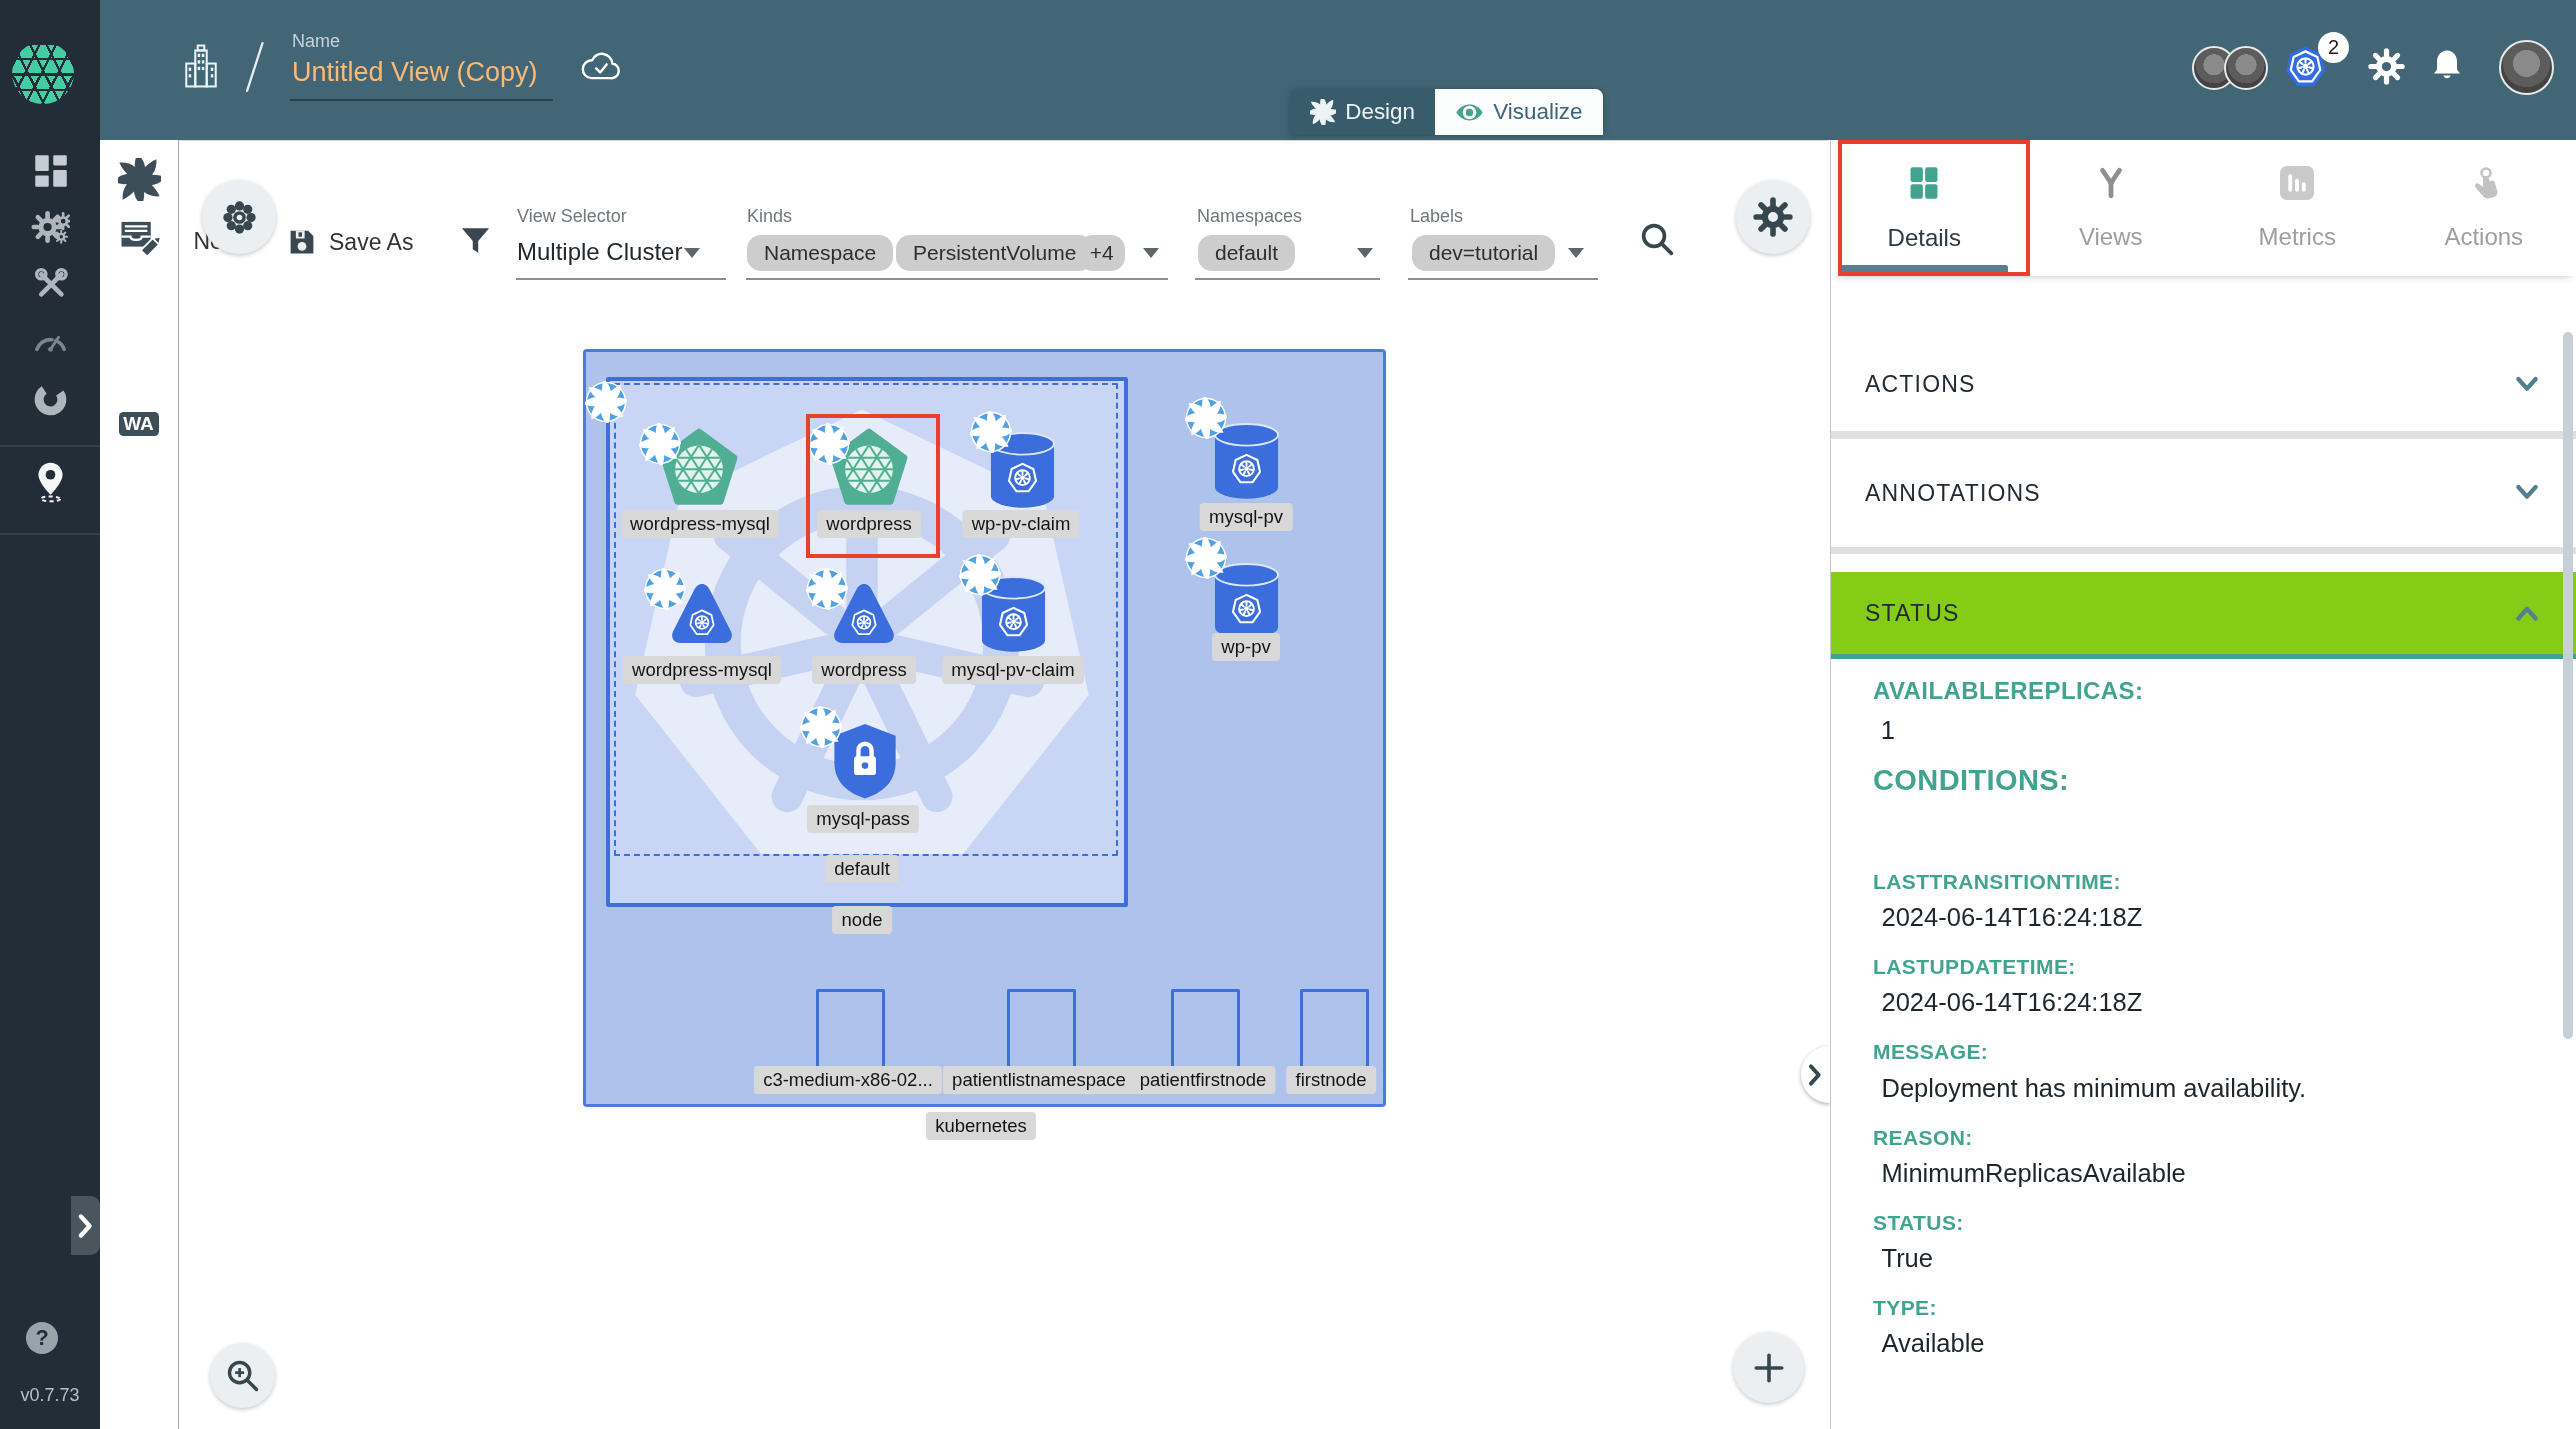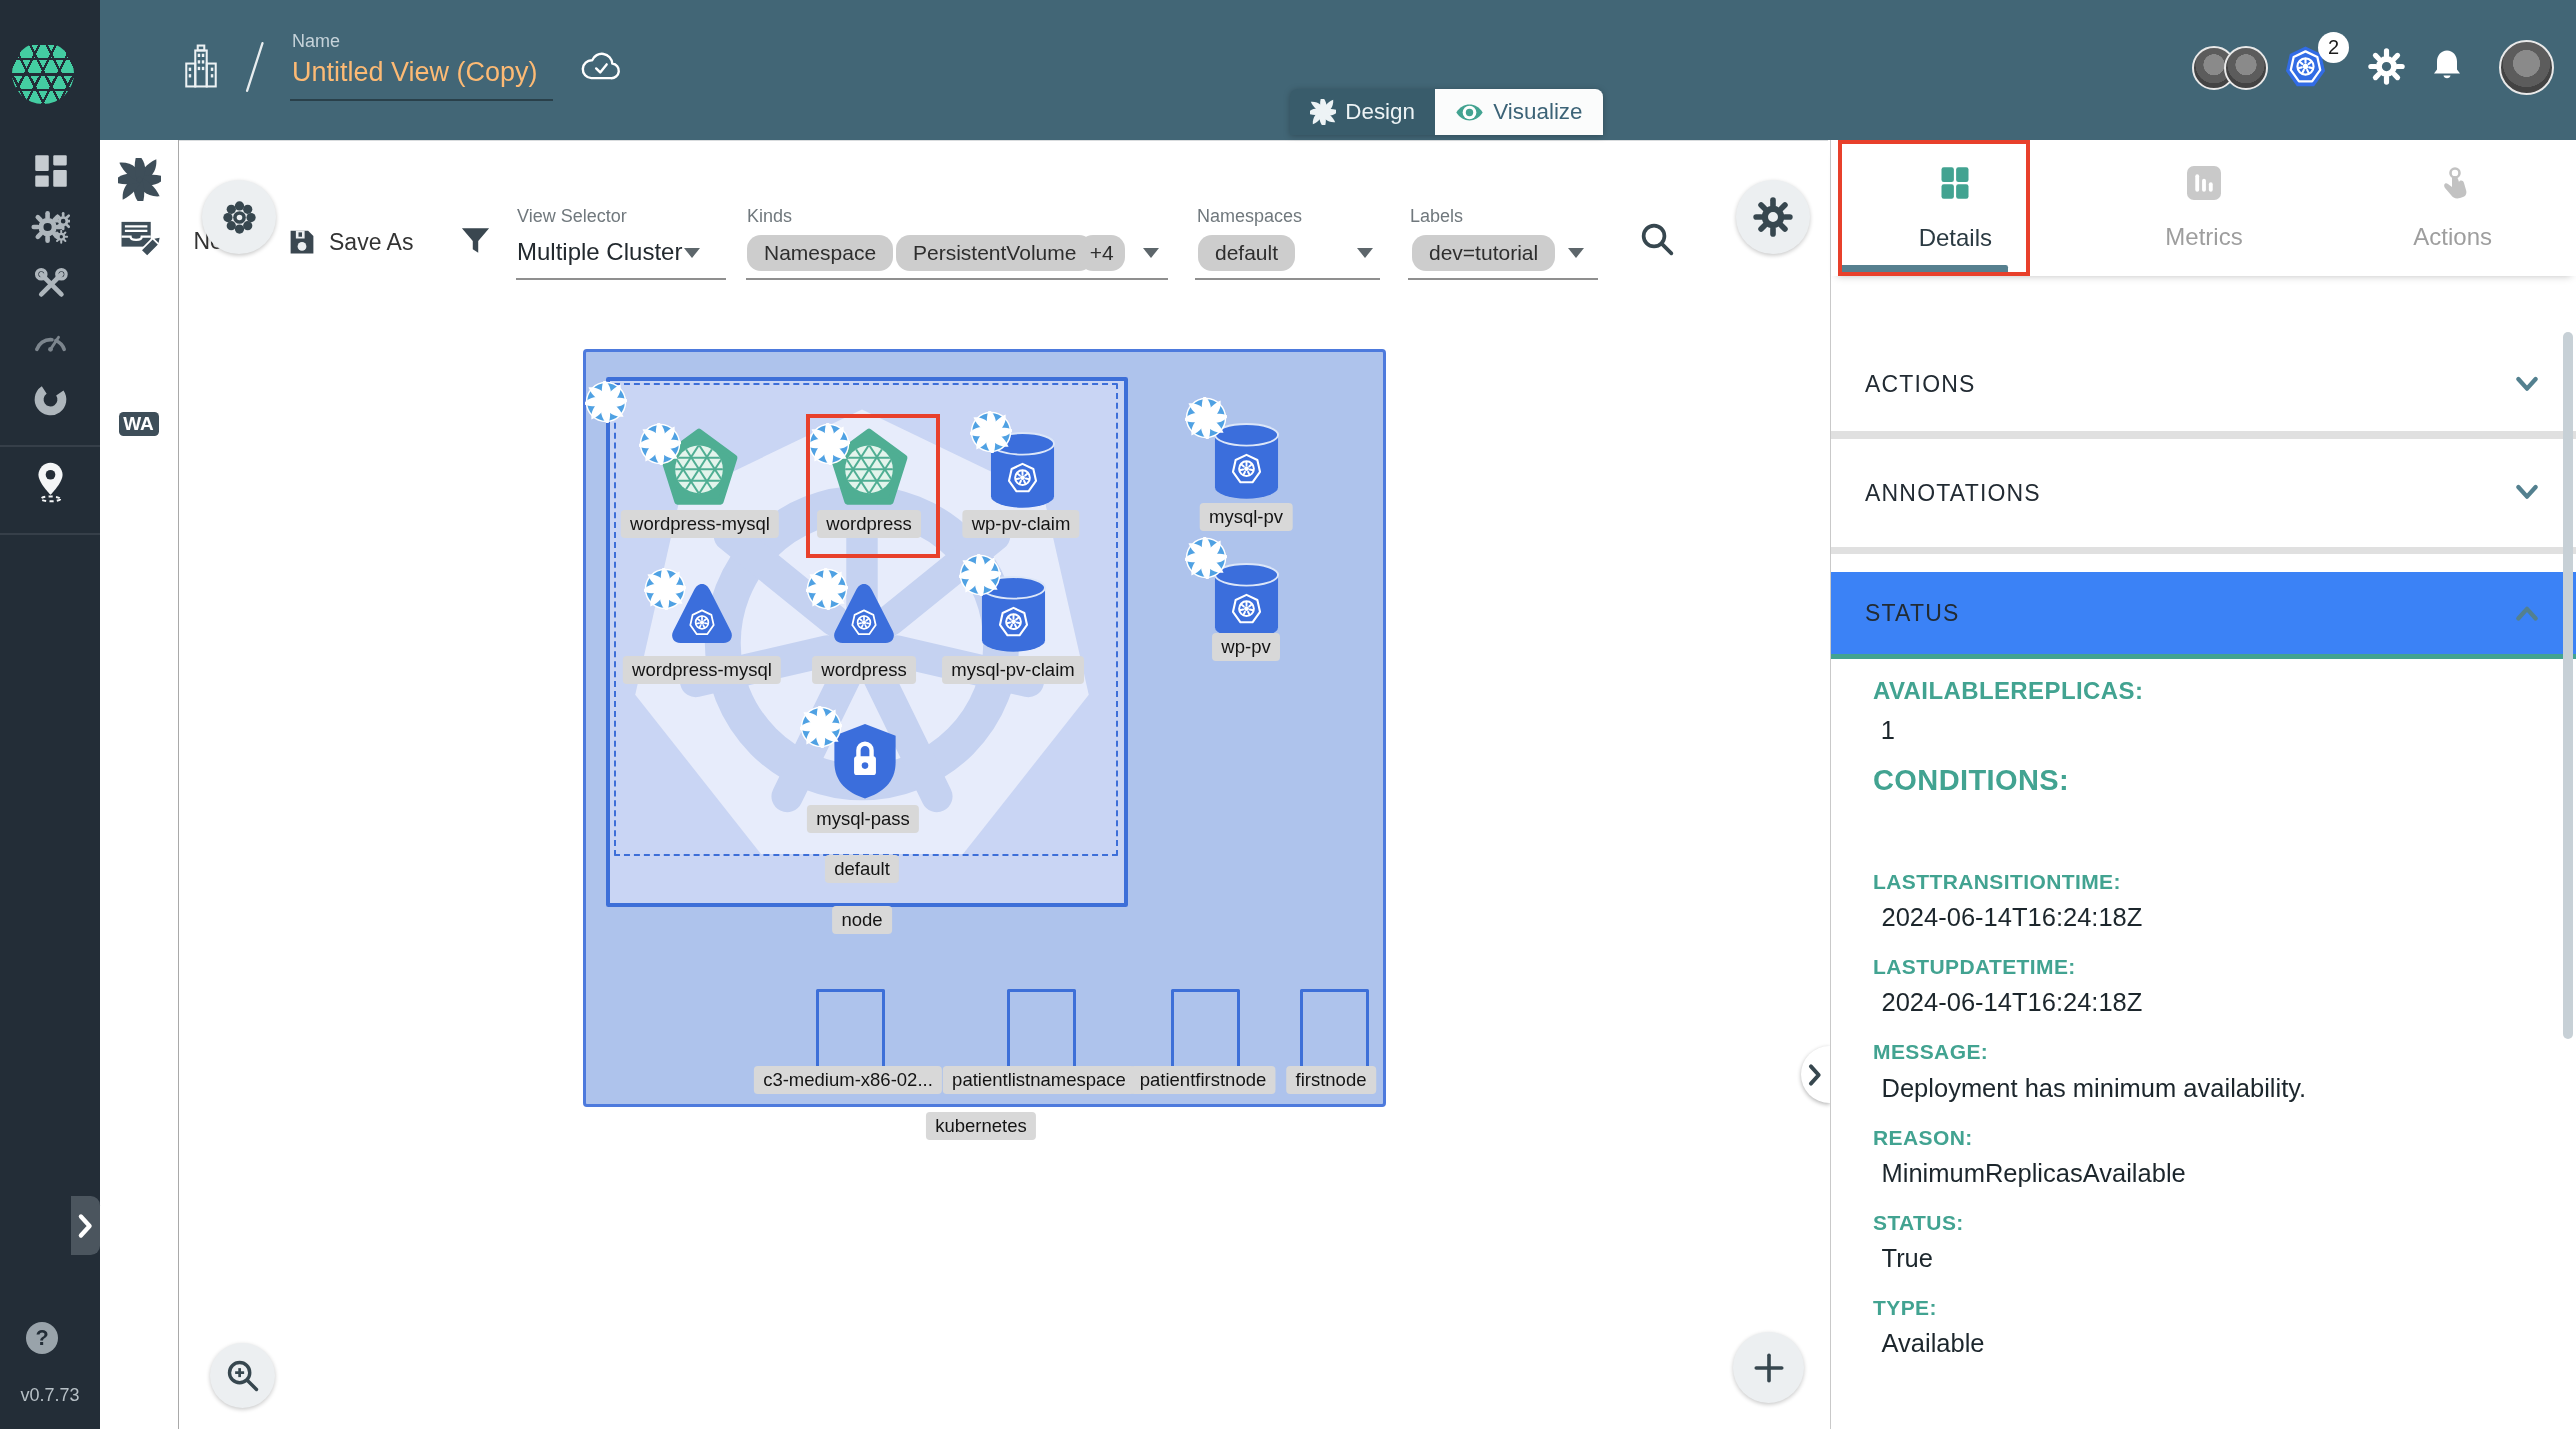--- a/index.html
+++ b/index.html
@@ -64,21 +64,21 @@
   #panel{left:1830px;top:140px;width:746px;height:1290px;background:#fff;border-left:0.8px solid #C9C9C9;z-index:15;}
   #tabs{display:flex;height:136px;position:relative;box-shadow:0 6.2px 7.7px -6.2px rgba(0,0,0,0.25);}
   .tab{flex:1;display:flex;flex-direction:column;align-items:center;justify-content:center;gap:23px;position:relative;}
   .tab .tlabel{font-size:24px;color:#9E9E9E;}
   .tab.active .tlabel{color:#2B3A42;}
   #tab-underline{position:absolute;left:9.3px;bottom:1.5px;width:168px;height:10px;background:#56808F;border-radius:2.3px;}
   #red-tab{position:absolute;left:7px;top:0;width:192px;height:136px;border:4.6px solid #E8402B;box-sizing:border-box;z-index:9;}
   .acc-row{display:flex;align-items:center;justify-content:space-between;padding:0 37px 0 34px;background:#fff;}
   .acc-title{font-size:23px;color:#222B33;letter-spacing:1.2px;}
   .acc-sep{height:7.7px;background:#E0E0E0;}
-  #status-row{background:#3b82f6;border-bottom:5.4px solid #42A391;}
+  #status-row{background:#84cc16;border-bottom:5.4px solid #42A391;}
   .st-key1{font-size:24px;font-weight:bold;color:#42A391;letter-spacing:0.4px;}
   .st-key2{font-size:29px;font-weight:bold;color:#42A391;letter-spacing:0.4px;}
   .st-subkey{font-size:21px;font-weight:bold;color:#42A391;letter-spacing:0.4px;}
   .st-val{font-size:25.5px;color:#1C262C;}
   #status-content{padding:18px 31px 0 42px;}
   #cond-list{margin-top:73px;}
   #scroll-thumb{left:2563px;top:332px;width:10px;height:707px;background:#C7D0D6;border-radius:5.4px;z-index:40;}
   .chev{fill:none;stroke:#53808F;stroke-width:5;stroke-linecap:round;stroke-linejoin:round;}
 </style>
 </head>
@@ -549,20 +549,30 @@
               <rect x="4" y="2" width="11" height="13" rx="2"></rect>
               <rect x="17" y="2" width="11" height="13" rx="2"></rect>
           <rect x="4" y="17" width="11" height="13" rx="2"></rect>
               <rect x="17" y="17" width="11" height="13" rx="2"></rect>
             </g>
         </svg>
         <span class="tlabel">Details</span>
         <div id="tab-underline"></div>
       </div>
       <div class="tab">
+        <svg width="34" height="34" viewBox="0 0 30 32">
+          <g stroke="#8F8F8F" stroke-width="4.5" stroke-linecap="round">
+            <line x1="7" y1="4" x2="15" y2="16"></line>
+              <line x1="23" y1="4" x2="15" y2="16"></line>
+              <line x1="15" y1="16" x2="15" y2="28"></line>
+          </g>
+        </svg>
+        <span class="tlabel">Views</span>
+      </div>
+      <div class="tab">
         <svg width="34" height="34" viewBox="0 0 30 30">
           <rect width="30" height="30" rx="6" fill="#C9C9C9"></rect>
           <g stroke="#fff" stroke-width="3.4" stroke-linecap="round">
             <line x1="9" y1="9" x2="9" y2="21"></line>
               <line x1="15" y1="13" x2="15" y2="21"></line>
               <line x1="21" y1="16" x2="21" y2="21"></line>
           </g>
         </svg>
         <span class="tlabel">Metrics</span>
       </div>

